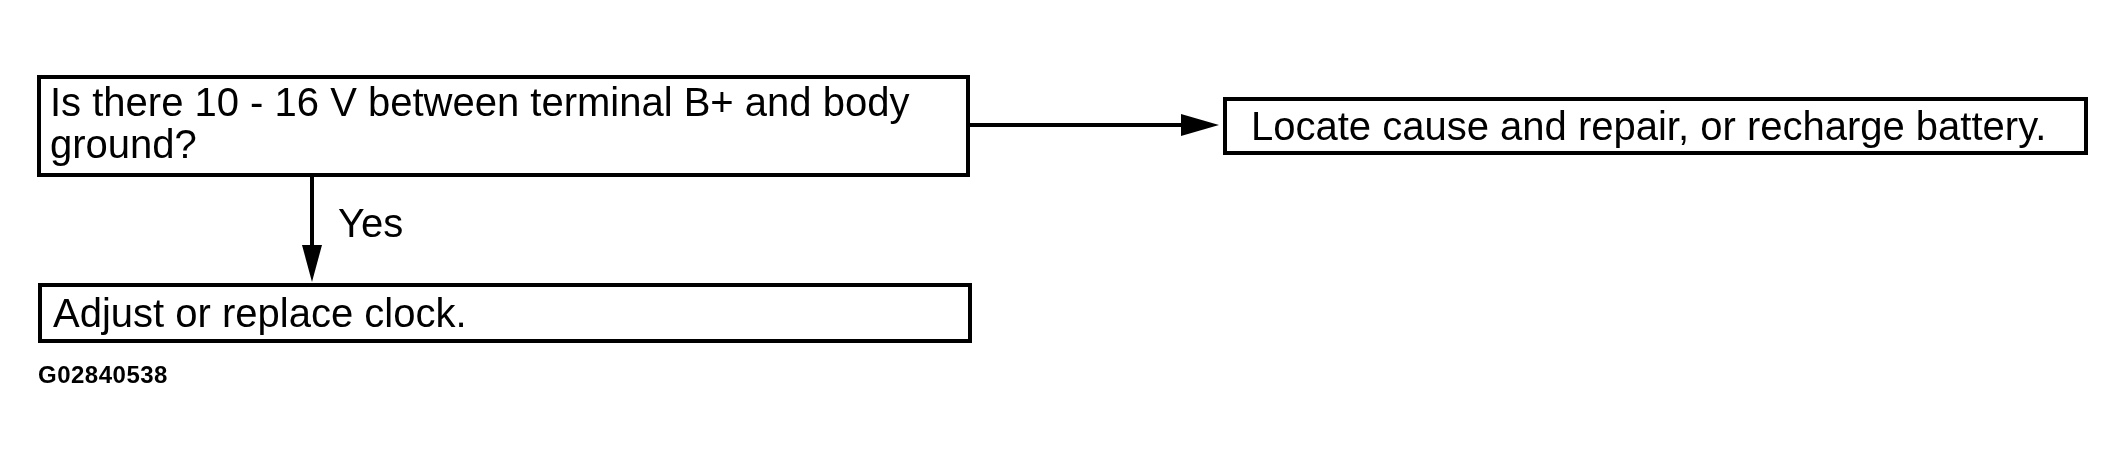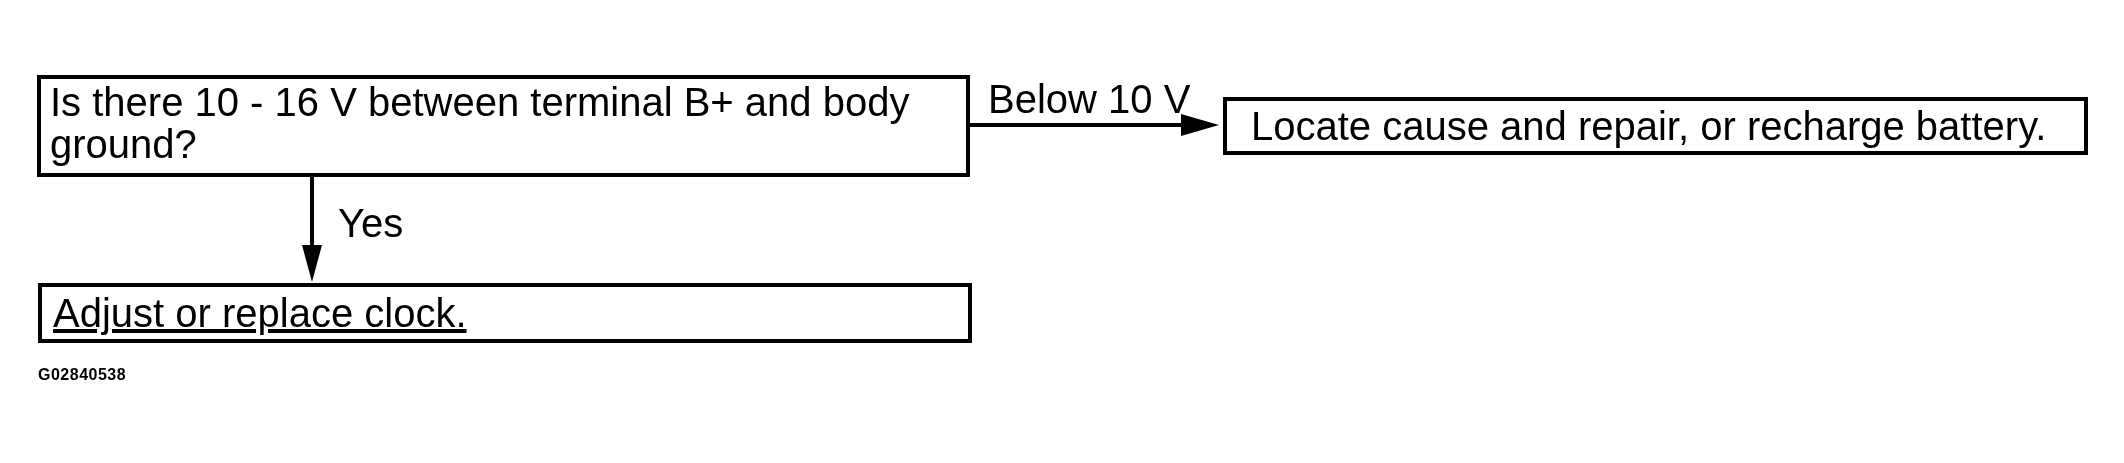--- a/index.html
+++ b/index.html
@@ -42,21 +42,20 @@
     padding-left: 24px;
   }
   .node-bottom {
     left: 38px;
     top: 283px;
     width: 934px;
     height: 60px;
     display: flex;
     align-items: center;
     padding-left: 11px;
-    text-decoration: underline;
   }
   .edge-line {
     position: absolute;
     background: #000000;
   }
   .edge-line-right {
     left: 970px;
     top: 123px;
     width: 212px;
     height: 4px;
@@ -99,37 +98,36 @@
   }
   .edge-label-down {
     left: 338px;
     top: 203px;
     text-align: center;
   }
   .figure-id {
     position: absolute;
     left: 38px;
     top: 362px;
-    font-size: 16px;
+    font-size: 24px;
     line-height: 26px;
     font-weight: bold;
     letter-spacing: 0.5px;
     color: #000000;
   }
 </style>
 </head>
 <body>
 
 <div class="canvas">
 
   <div class="node node-question">Is there 10 - 16 V between terminal B+ and body ground?</div>
 
   <div class="edge-line edge-line-right"></div>
   <div class="arrow-head arrow-head-right"></div>
-  <div class="edge-label edge-label-right">Below 10 V</div>
 
   <div class="node node-right">Locate cause and repair, or recharge battery.</div>
 
   <div class="edge-line edge-line-down"></div>
   <div class="arrow-head arrow-head-down"></div>
   <div class="edge-label edge-label-down">Yes</div>
 
   <div class="node node-bottom">Adjust or replace clock.</div>
 
   <div class="figure-id">G02840538</div>

